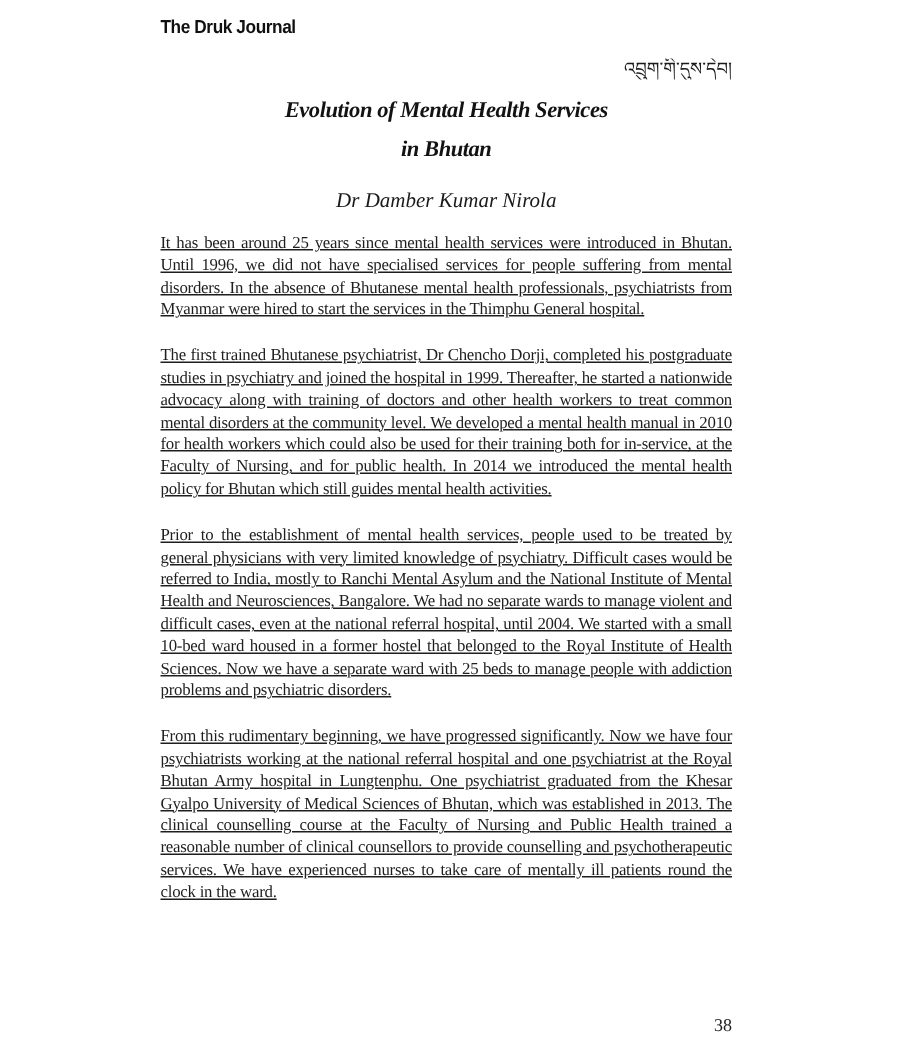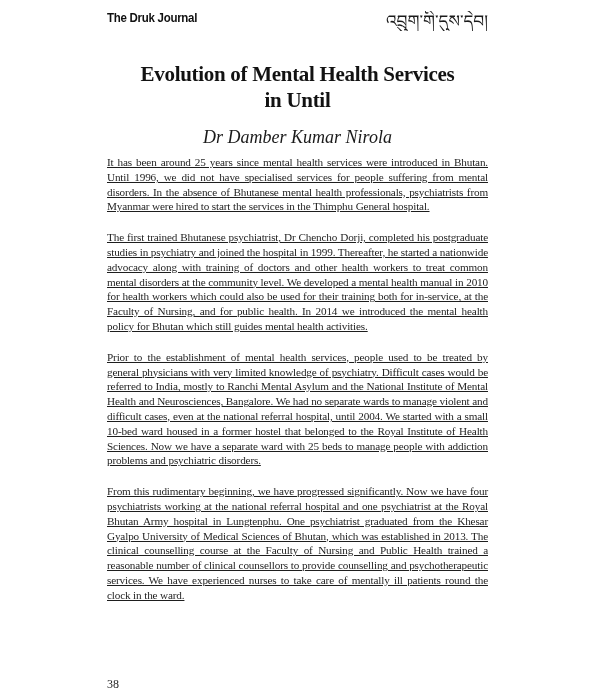--- a/index.html
+++ b/index.html
@@ -30,49 +30,51 @@
     font-weight: bold;
     font-size: 12.5px;
     letter-spacing: -0.3px;
     transform: scaleX(0.92);
     transform-origin: left top;
     color: #101010;
     white-space: nowrap;
   }
   .journal-name-tibetan {
     font-family: "DejaVu Sans", sans-serif;
-    font-size: 17px;
+    font-size: 12px;
     line-height: 1.2;
     color: #1b1b1b;
     max-width: 120px;
     overflow: hidden;
     white-space: nowrap;
     text-align: right;
+    margin-top: 28px;
   }
   .article-title {
     position: absolute;
     top: 61px;
     left: 107px;
     width: 381px;
     margin: 0;
     text-align: center;
     font-weight: bold;
-    font-size: 21px;
+    font-size: 15px;
     line-height: 26px;
     letter-spacing: -0.3px;
     color: #121212;
+    font-style: italic;
   }
   .article-author {
     position: absolute;
     top: 127px;
     left: 107px;
     width: 381px;
     text-align: center;
     font-style: italic;
-    font-size: 18px;
+    font-size: 14px;
     color: #1a1a1a;
   }
   .article-body {
     position: absolute;
     top: 155px;
     left: 107px;
     width: 381px;
     font-size: 11.2px;
     line-height: 14.8px;
     letter-spacing: -0.15px;
@@ -81,40 +83,40 @@
   }
   .article-body p {
     margin: 0 0 16px 0;
     text-decoration: underline;
   }
   .page-footer {
     position: absolute;
     bottom: 8px;
     left: 107px;
     width: 381px;
-    text-align: left;
+    text-align: right;
   }
   .page-number {
     font-size: 12px;
     color: #1e1e1e;
   }
 </style>
 </head>
 <body>
 
 <div class="page">
 
   <header class="running-head">
     <span class="journal-name">The Druk Journal</span>
     <span class="journal-name-tibetan">འབྲུག་གི་དུས་དེབ།</span>
   </header>
 
   <h1 class="article-title">
     <span>Evolution of Mental Health Services</span><br>
-    <span>in Until</span>
+    <span>in Bhutan</span>
   </h1>
 
   <div class="article-author">Dr Damber Kumar Nirola</div>
 
   <div class="article-body">
     <p>It has been around 25 years since mental health services were introduced in Bhutan. Until 1996, we did not have specialised services for people suffering from mental disorders. In the absence of Bhutanese mental health professionals, psychiatrists from Myanmar were hired to start the services in the Thimphu General hospital.</p>
     <p>The first trained Bhutanese psychiatrist, Dr Chencho Dorji, completed his postgraduate studies in psychiatry and joined the hospital in 1999. Thereafter, he started a nationwide advocacy along with training of doctors and other health workers to treat common mental disorders at the community level. We developed a mental health manual in 2010 for health workers which could also be used for their training both for in-service, at the Faculty of Nursing, and for public health. In 2014 we introduced the mental health policy for Bhutan which still guides mental health activities.</p>
     <p>Prior to the establishment of mental health services, people used to be treated by general physicians with very limited knowledge of psychiatry. Difficult cases would be referred to India, mostly to Ranchi Mental Asylum and the National Institute of Mental Health and Neurosciences, Bangalore. We had no separate wards to manage violent and difficult cases, even at the national referral hospital, until 2004. We started with a small 10-bed ward housed in a former hostel that belonged to the Royal Institute of Health Sciences. Now we have a separate ward with 25 beds to manage people with addiction problems and psychiatric disorders.</p>
     <p>From this rudimentary beginning, we have progressed significantly. Now we have four psychiatrists working at the national referral hospital and one psychiatrist at the Royal Bhutan Army hospital in Lungtenphu. One psychiatrist graduated from the Khesar Gyalpo University of Medical Sciences of Bhutan, which was established in 2013. The clinical counselling course at the Faculty of Nursing and Public Health trained a reasonable number of clinical counsellors to provide counselling and psychotherapeutic services. We have experienced nurses to take care of mentally ill patients round the clock in the ward.</p>
   </div>

